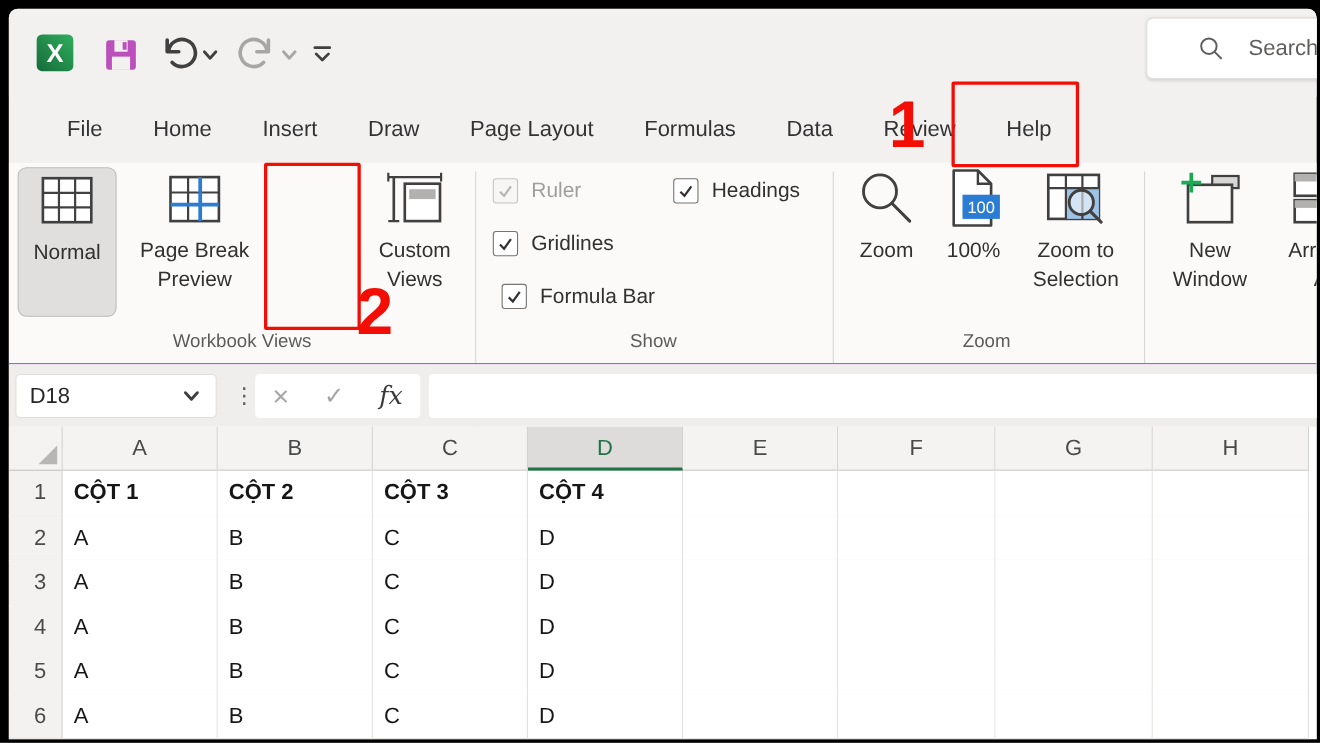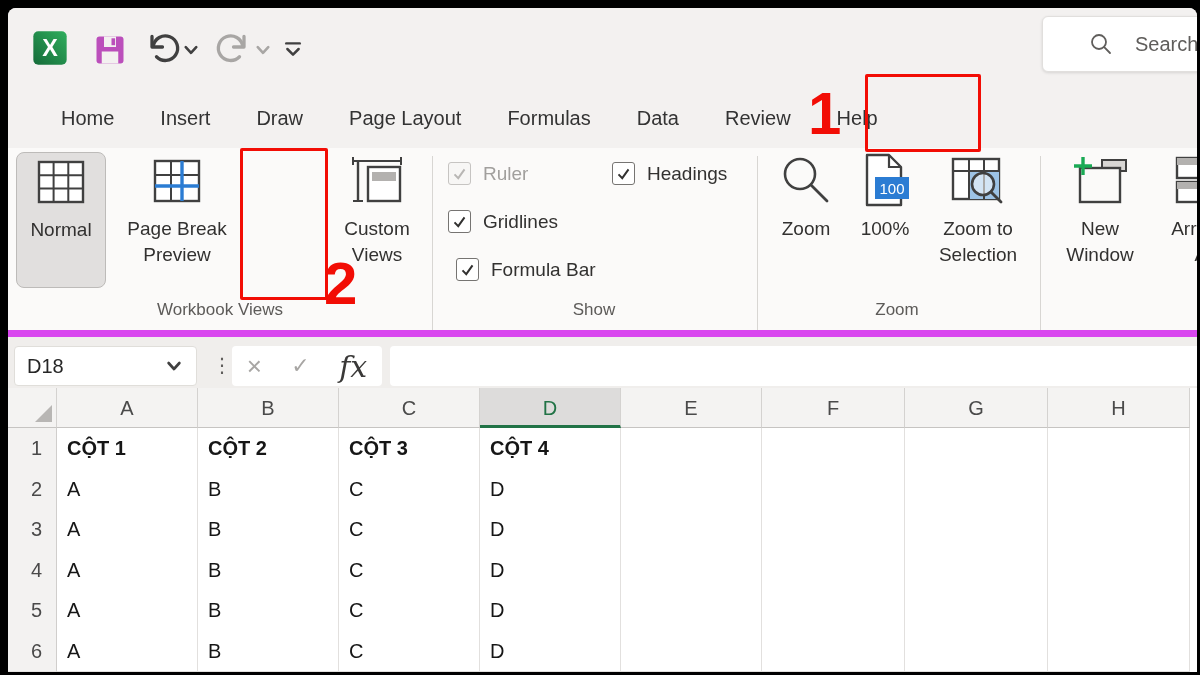--- a/index.html
+++ b/index.html
@@ -44,31 +44,31 @@
   
   .cb-row{position:absolute;display:flex;align-items:center;cursor:default;}
   .cb-box{width:21px;height:21px;border:1.6px solid #767472;border-radius:3px;background:#fff;
           display:flex;align-items:center;justify-content:center;color:#323130;}
   .cb-row .cb-lbl{margin-left:12px;font-size:19px;color:#323130;white-space:nowrap;}
   .cb-row.disabled .cb-box{border-color:#c6c4c2;background:#f7f6f5;color:#b8b6b4;}
   .cb-row.disabled .cb-lbl{color:#a19f9d;}
 
   
   #formula-row{position:absolute;left:0;top:322px;width:100%;height:58px;background:#f0eeec;
-               border-top:7px solid #d946ef;box-sizing:border-box;}
+               border-top:1px solid #d946ef;box-sizing:border-box;}
   #name-box{position:absolute;left:6px;top:9px;width:183px;height:40px;background:#fff;border:1px solid #e0deda;
             border-radius:4px;display:flex;align-items:center;box-sizing:border-box;}
   #name-box .ref{margin-left:12px;font-size:20px;color:#262626;}
   #name-box svg{position:absolute;right:14px;}
   #fb-dots{position:absolute;left:204px;top:16px;font-size:20px;color:#605e5c;}
   #fb-btns{position:absolute;left:224px;top:9px;width:150px;height:40px;background:#fff;border-radius:4px;
            display:flex;align-items:center;justify-content:space-around;}
   #fb-cancel{font-size:26px;color:#a8a6a4;line-height:1;}
   #fb-enter{font-size:22px;color:#a8a6a4;line-height:1;}
-  #fb-fx{font-family:"DejaVu Serif",serif;font-style:italic;font-size:30px;color:#3a3938;}
+  #fb-fx{font-family:"DejaVu Serif",serif;font-style:italic;font-size:23px;color:#3a3938;}
   #formula-input{position:absolute;left:382px;top:9px;width:900px;height:40px;background:#fff;border-radius:4px;}
 
   
   #sheet{position:absolute;left:0;top:380px;width:100%;height:284px;background:#fff;}
   .sheet-row{display:grid;grid-template-columns:49px 141px 141px 141px 141px 141px 143px 143px 142px;}
   #header-row .hcell{height:40px;line-height:40px;text-align:center;font-size:20px;color:#4a4a4a;
        background:#f4f3f2;border-right:1px solid #d4d2d0;border-bottom:1px solid #c6c4c2;box-sizing:border-box;}
   #header-row .hcell.active{background:#dddcdb;color:var(--accent-green);border-bottom:3px solid var(--accent-green);}
   #corner-cell{position:relative;background:#f4f3f2;border-right:1px solid #d4d2d0;border-bottom:1px solid #c6c4c2;box-sizing:border-box;}
   #corner-tri{position:absolute;right:4px;bottom:5px;width:0;height:0;
@@ -138,20 +138,23 @@
       <svg width="24" height="24" viewBox="0 0 24 24">
         <circle cx="10" cy="10" r="7" fill="none" stroke="#605e5c" stroke-width="1.8"></circle>
         <line x1="15.2" y1="15.2" x2="21" y2="21" stroke="#605e5c" stroke-width="1.8" stroke-linecap="round"></line>
       </svg>
       <span>Search</span>
     </div>
   </div>
 
   <div id="tab-row">
         <div class="tab">
+          <span>File</span>
+        </div>
+        <div class="tab">
           <span>Home</span>
         </div>
         <div class="tab">
           <span>Insert</span>
         </div>
         <div class="tab">
           <span>Draw</span>
         </div>
         <div class="tab">
           <span>Page Layout</span>

